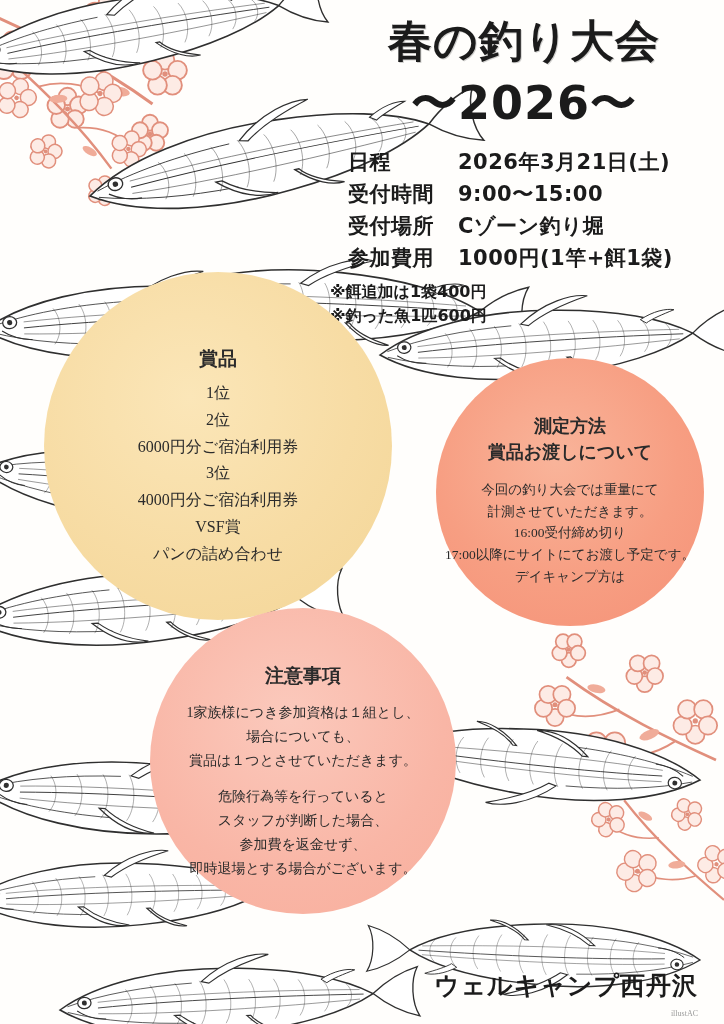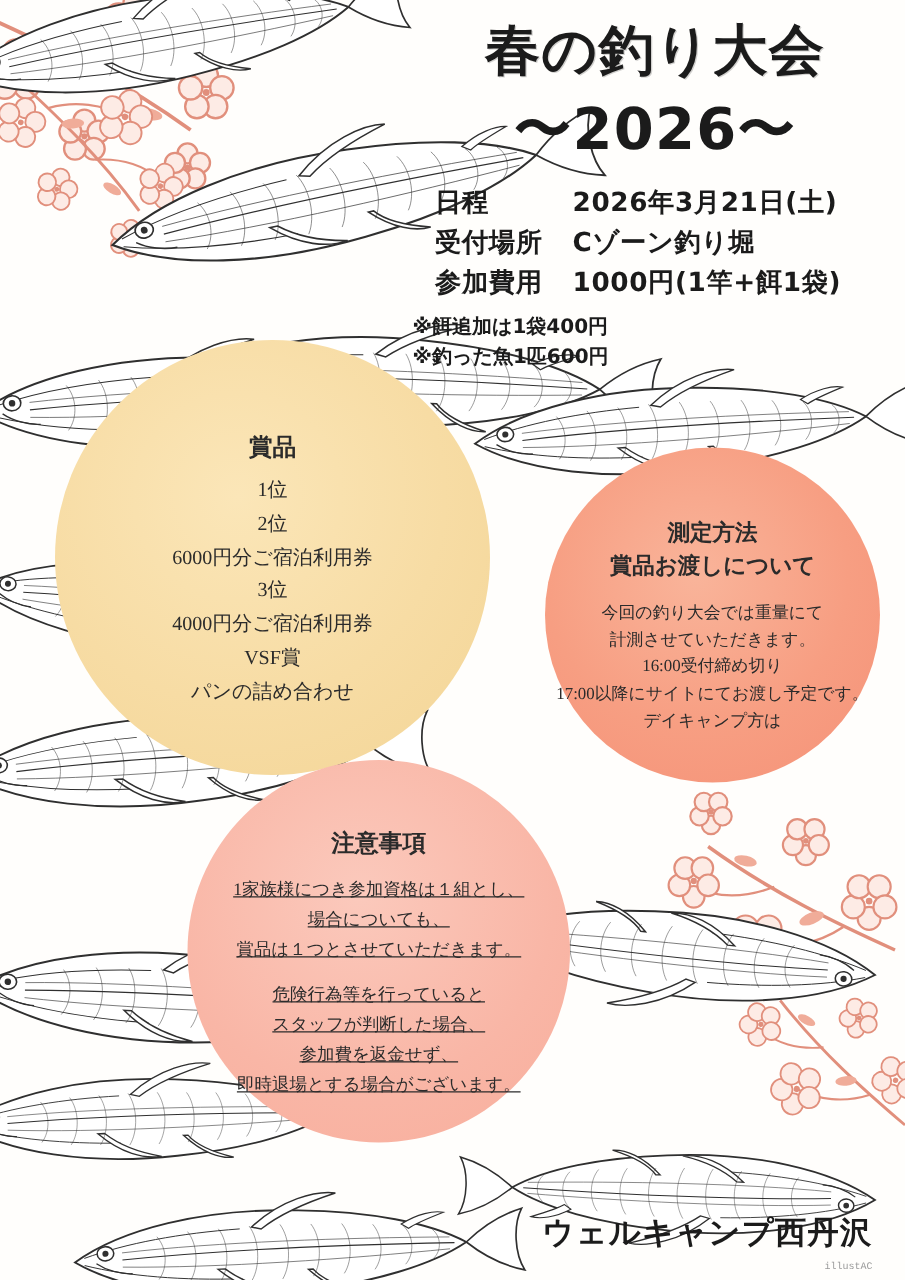--- a/index.html
+++ b/index.html
@@ -81,21 +81,20 @@
   }
   #circle-measure .circle-lines {
     font-size: 13.5px;
     line-height: 1.62;
     margin-top: 12px;
   }
   #circle-notes .circle-lines {
     font-size: 14px;
     line-height: 1.72;
     margin-top: 10px;
-    text-decoration: underline;
   }
   .spacer-line {
     display: block;
     height: 12px;
   }
 
   
   #header-block {
     position: absolute;
     left: 330px;
@@ -159,21 +158,21 @@
     font-family: "DejaVu Sans", sans-serif;
     font-weight: bold;
     font-size: 25px;
     letter-spacing: 1px;
     color: #1b1b1b;
   }
   #footer-credit {
     position: absolute;
     right: 26px;
     bottom: 6px;
-    font-family: Liberation Mono, monospace;
+    font-family: Liberation Serif, serif;
     font-size: 8px;
     color: #9b9b9b;
   }
 </style>
 </head>
 <body>
 
 <div id="poster">
 
   <div class="art-layer">
@@ -312,20 +311,24 @@
   <div id="header-block">
     <div id="title-main" class="marker">春の釣り大会</div>
     <div id="title-year" class="marker">〜2026〜</div>
 
     <div id="info-table">
       <div class="row">
         <span class="lbl">日程</span>
         <span class="val">2026年3月21日(土)</span>
       </div>
       <div class="row">
+        <span class="lbl">受付時間</span>
+        <span class="val">9:00〜15:00</span>
+      </div>
+      <div class="row">
         <span class="lbl">受付場所</span>
         <span class="val">Cゾーン釣り堀</span>
       </div>
       <div class="row">
         <span class="lbl">参加費用</span>
         <span class="val">1000円(1竿+餌1袋)</span>
       </div>
     </div>
 
     <div id="info-notes">

